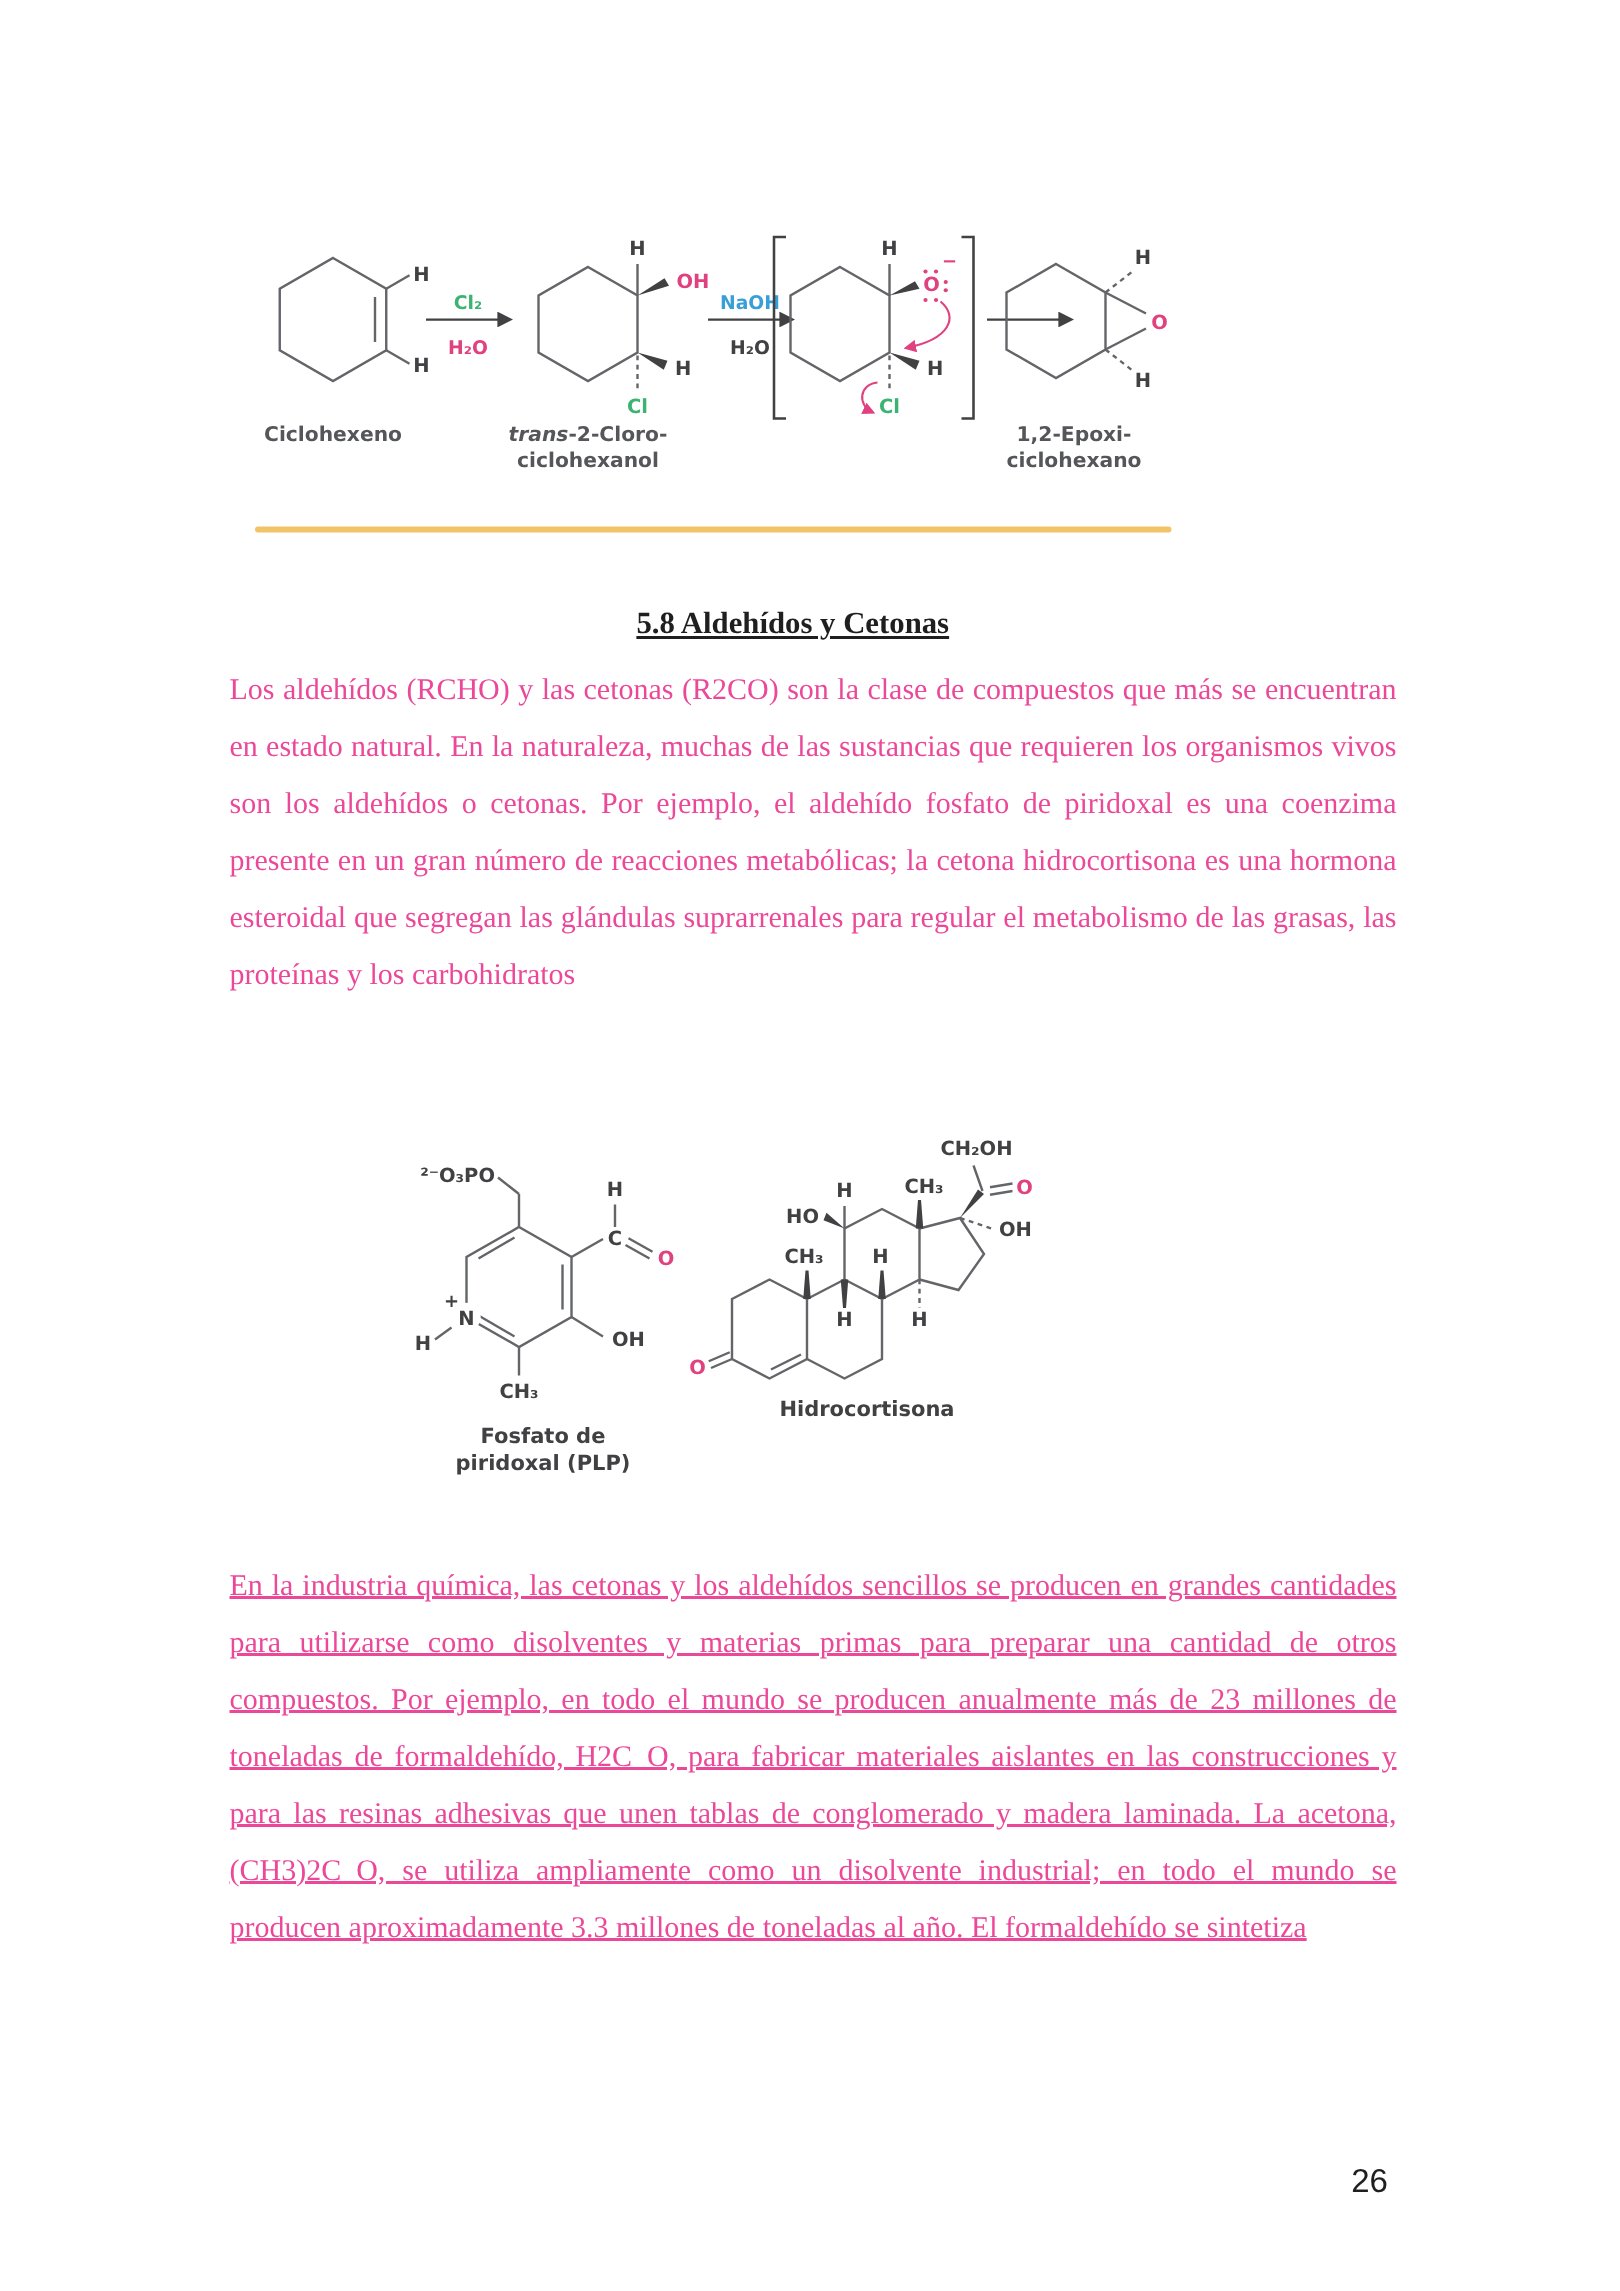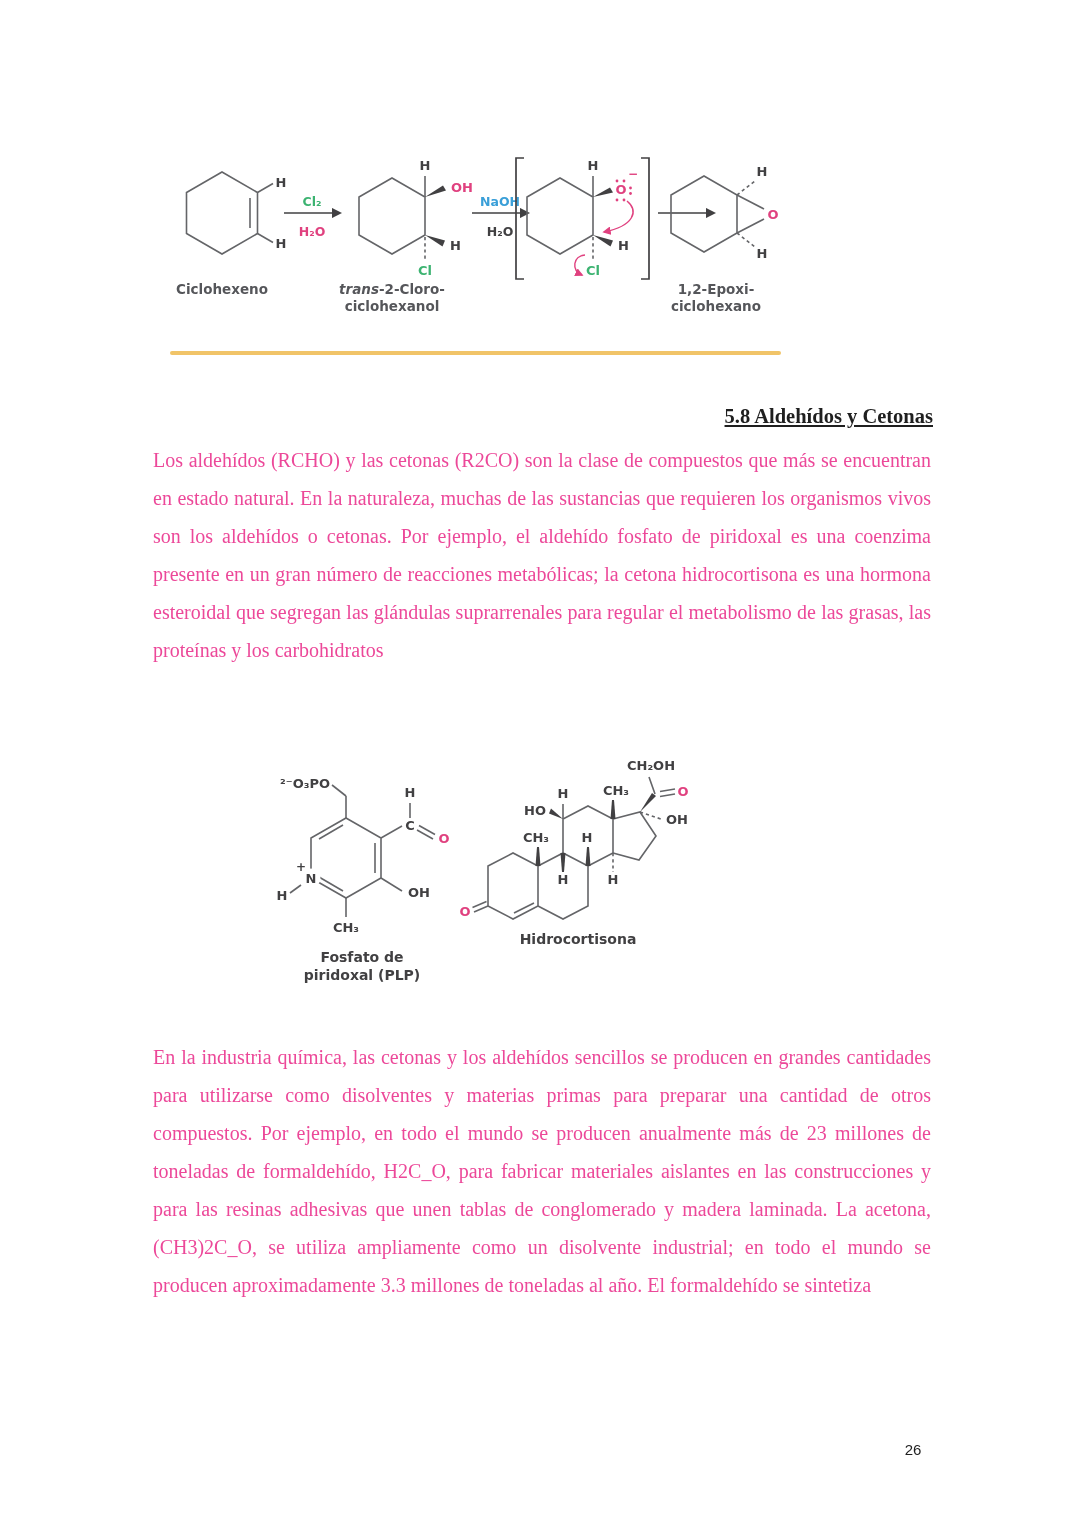--- a/index.html
+++ b/index.html
@@ -27,33 +27,33 @@
   .arrowline { stroke:#414042; stroke-width:1.5; fill:none; }
   .curved { stroke:#e0417f; stroke-width:1.4; fill:none; }
   .lp { fill:#e0417f; }
   .bracket { stroke:#414042; stroke-width:1.7; fill:none; }
   
   .divider {
     position:absolute; left:170px; top:351px; width:611px; height:4px;
     background:#f1c468; border-radius:2px;
   }
   .heading {
-    position:absolute; left:156px; top:405px; width:777px;
-    text-align:right; font-size:20.5px; font-weight:bold;
+    position:absolute; left:140px; top:405px; width:777px;
+    text-align:center; font-size:20.5px; font-weight:bold;
     text-decoration:underline; color:#1f1f1f;
   }
   .para {
     position:absolute; left:153px; width:778px;
     font-size:20px; line-height:38px; text-align:justify; color:#ec4899;
   }
   .para1 { top:441px; }
-  .para2 { top:1038px; }
+  .para2 { top:1038px;text-decoration:underline; }
   .page-number {
     position:absolute; left:893px; top:1441px; width:40px; text-align:center;
-    font-family:"Liberation Sans", sans-serif; font-size:15px; color:#1f1f1f;
+    font-family:"Liberation Sans", sans-serif; font-size:22px; color:#1f1f1f;
   }
 </style>
 </head>
 <body>
 
 <div class="page">
 
   <svg class="fig" style="left:158px; top:144px;" width="648" height="182" viewBox="0 0 648 182">
     <defs>
       <marker id="ah" viewBox="0 0 10 10" refX="8" refY="5" markerWidth="7" markerHeight="7" orient="auto">

